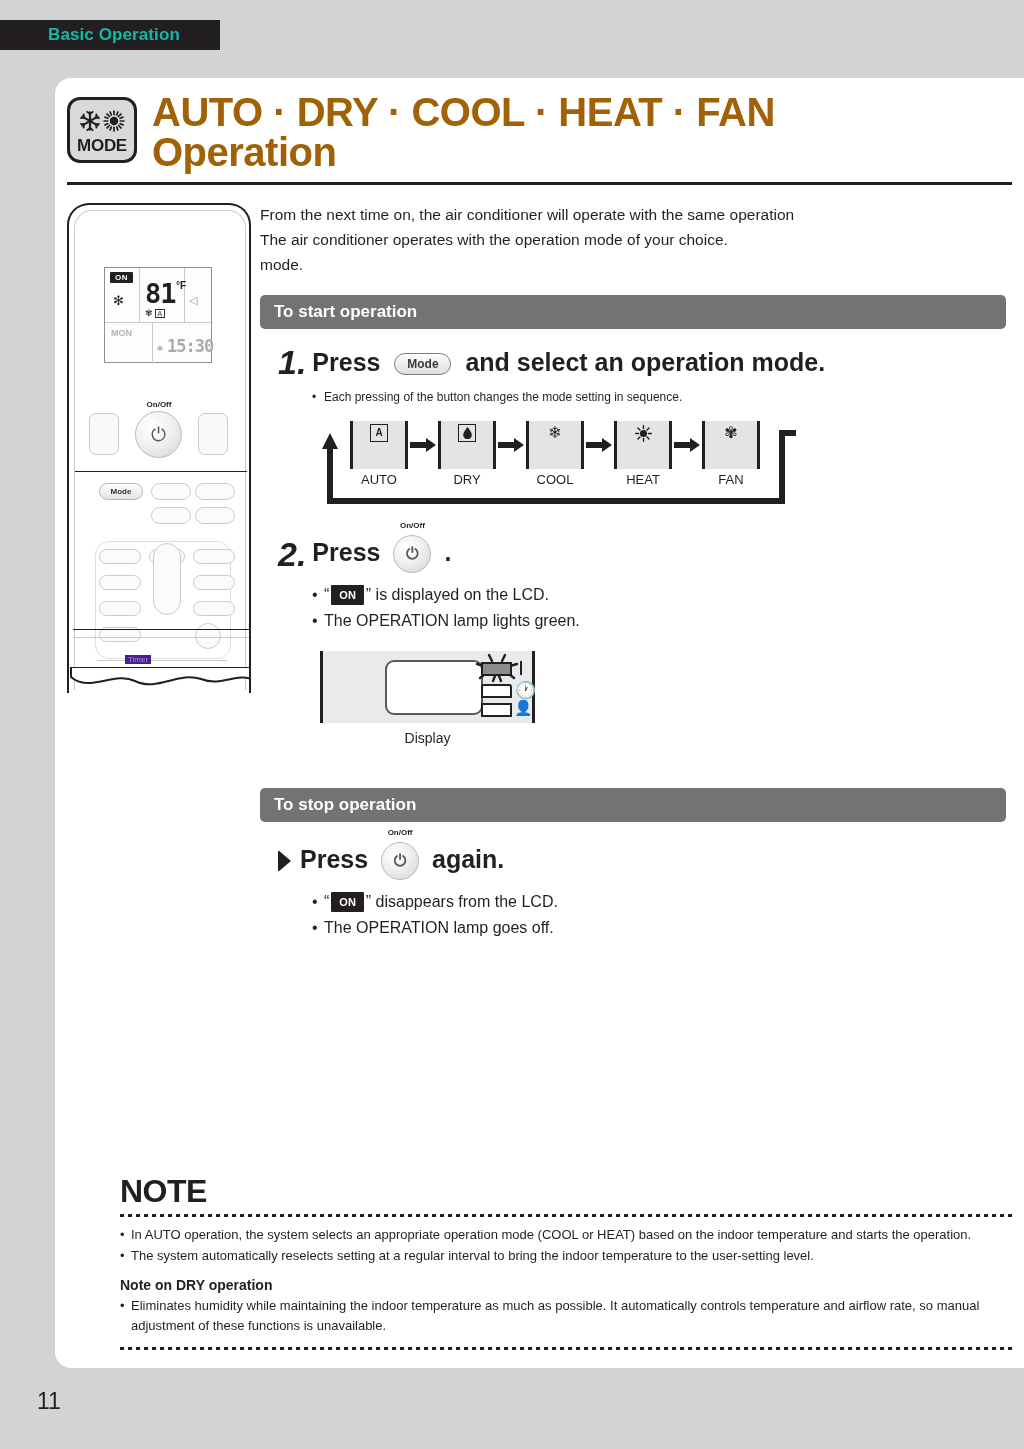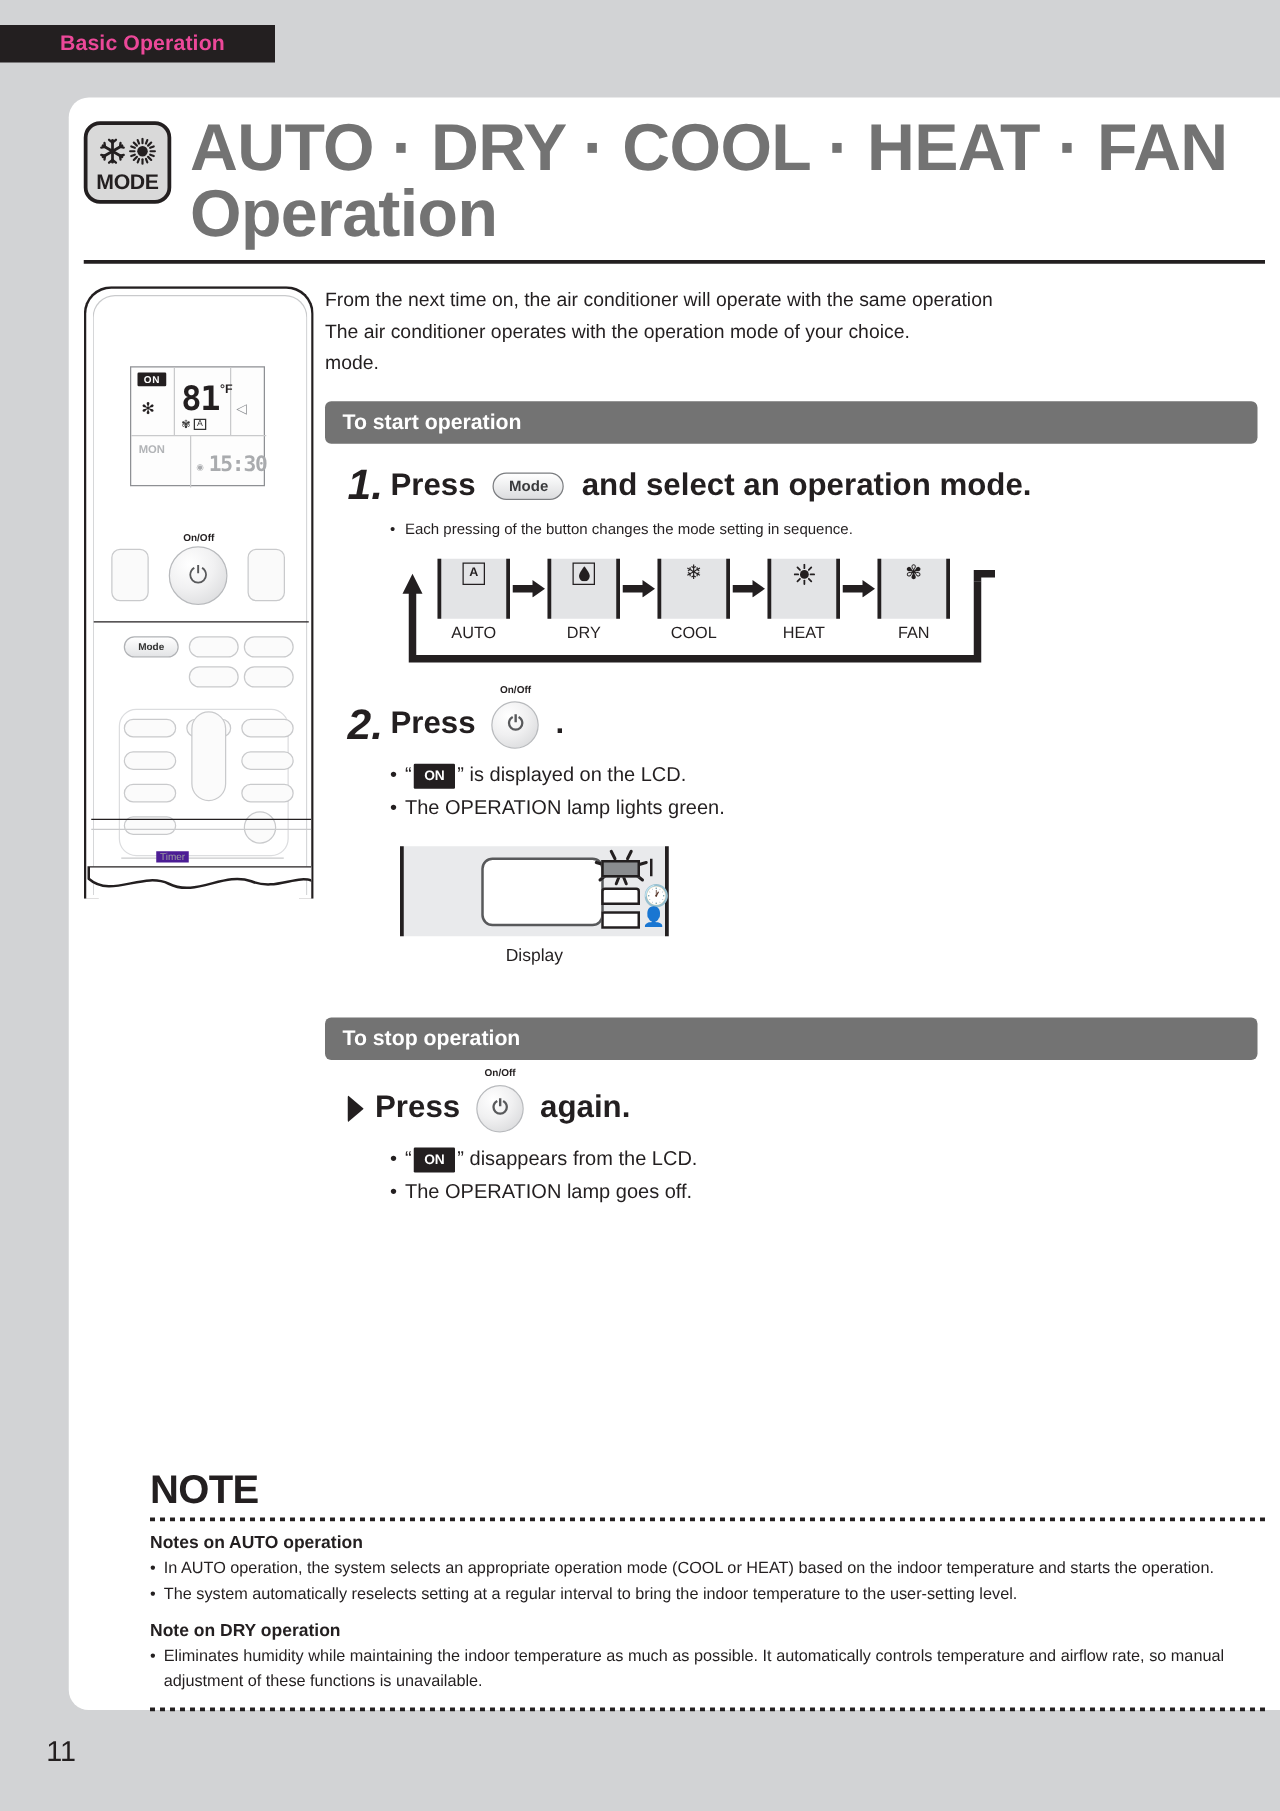--- a/index.html
+++ b/index.html
@@ -9,21 +9,21 @@
     font-family: "Liberation Sans", sans-serif;
     overflow: hidden;
   }
   #page { position: relative; width: 1024px; height: 1449px; }
 
   
   .chapter-tab {
     position: absolute; left: 0; top: 20px;
     width: 220px; height: 30px;
     background: #231f20;
-    color: #ec4899;
+    color: #14b8a6;
     font-size: 17px; font-weight: bold;
     display: flex; align-items: center;
     padding-left: 48px;
     letter-spacing: 0.1px;
   }
 
   
   .card {
     position: absolute; left: 55px; top: 78px;
     width: 969px; height: 1290px;
@@ -43,21 +43,21 @@
     align-items: center; justify-content: center;
     margin-top: 5px;
   }
   .mode-badge .glyphs { display: flex; align-items: center; gap: 2px; height: 30px; }
   .mode-badge .mlabel {
     font-size: 17px; font-weight: bold; color: #231f20;
     line-height: 1; margin-top: 1px; letter-spacing: -0.3px;
   }
   .hdr-title {
     margin-left: 15px;
-    font-size: 53px; font-weight: bold; color: #737373;
+    font-size: 40px; font-weight: bold; color: #a16207;
     line-height: 1.0; letter-spacing: -0.5px;
   }
   .hdr-title .l2 { display: block; }
   .hdr-rule {
     margin: 10px 0 0 12px; width: 945px; height: 3px; background: #231f20;
   }
 
   
   .body-row { display: flex; padding: 18px 0 0 0; }
   .left-col { width: 205px; flex: 0 0 205px; padding-left: 8px; }
@@ -600,21 +600,20 @@
           </ul>
         </div>
 
       </div>
     </div>
 
     <div class="note-sec">
       <div class="note-title">NOTE</div>
       <div class="dotrule"></div>
 
-      <div class="note-sub">Notes on AUTO operation</div>
       <ul class="note-list">
         <li>In AUTO operation, the system selects an appropriate operation mode (COOL or HEAT) based on the indoor temperature and starts the operation.</li>
         <li>The system automatically reselects setting at a regular interval to bring the indoor temperature to the user-setting level.</li>
       </ul>
 
       <div class="note-sub">Note on DRY operation</div>
       <ul class="note-list">
         <li>Eliminates humidity while maintaining the indoor temperature as much as possible. It automatically controls temperature and airflow rate, so manual adjustment of these functions is unavailable.</li>
       </ul>
 

